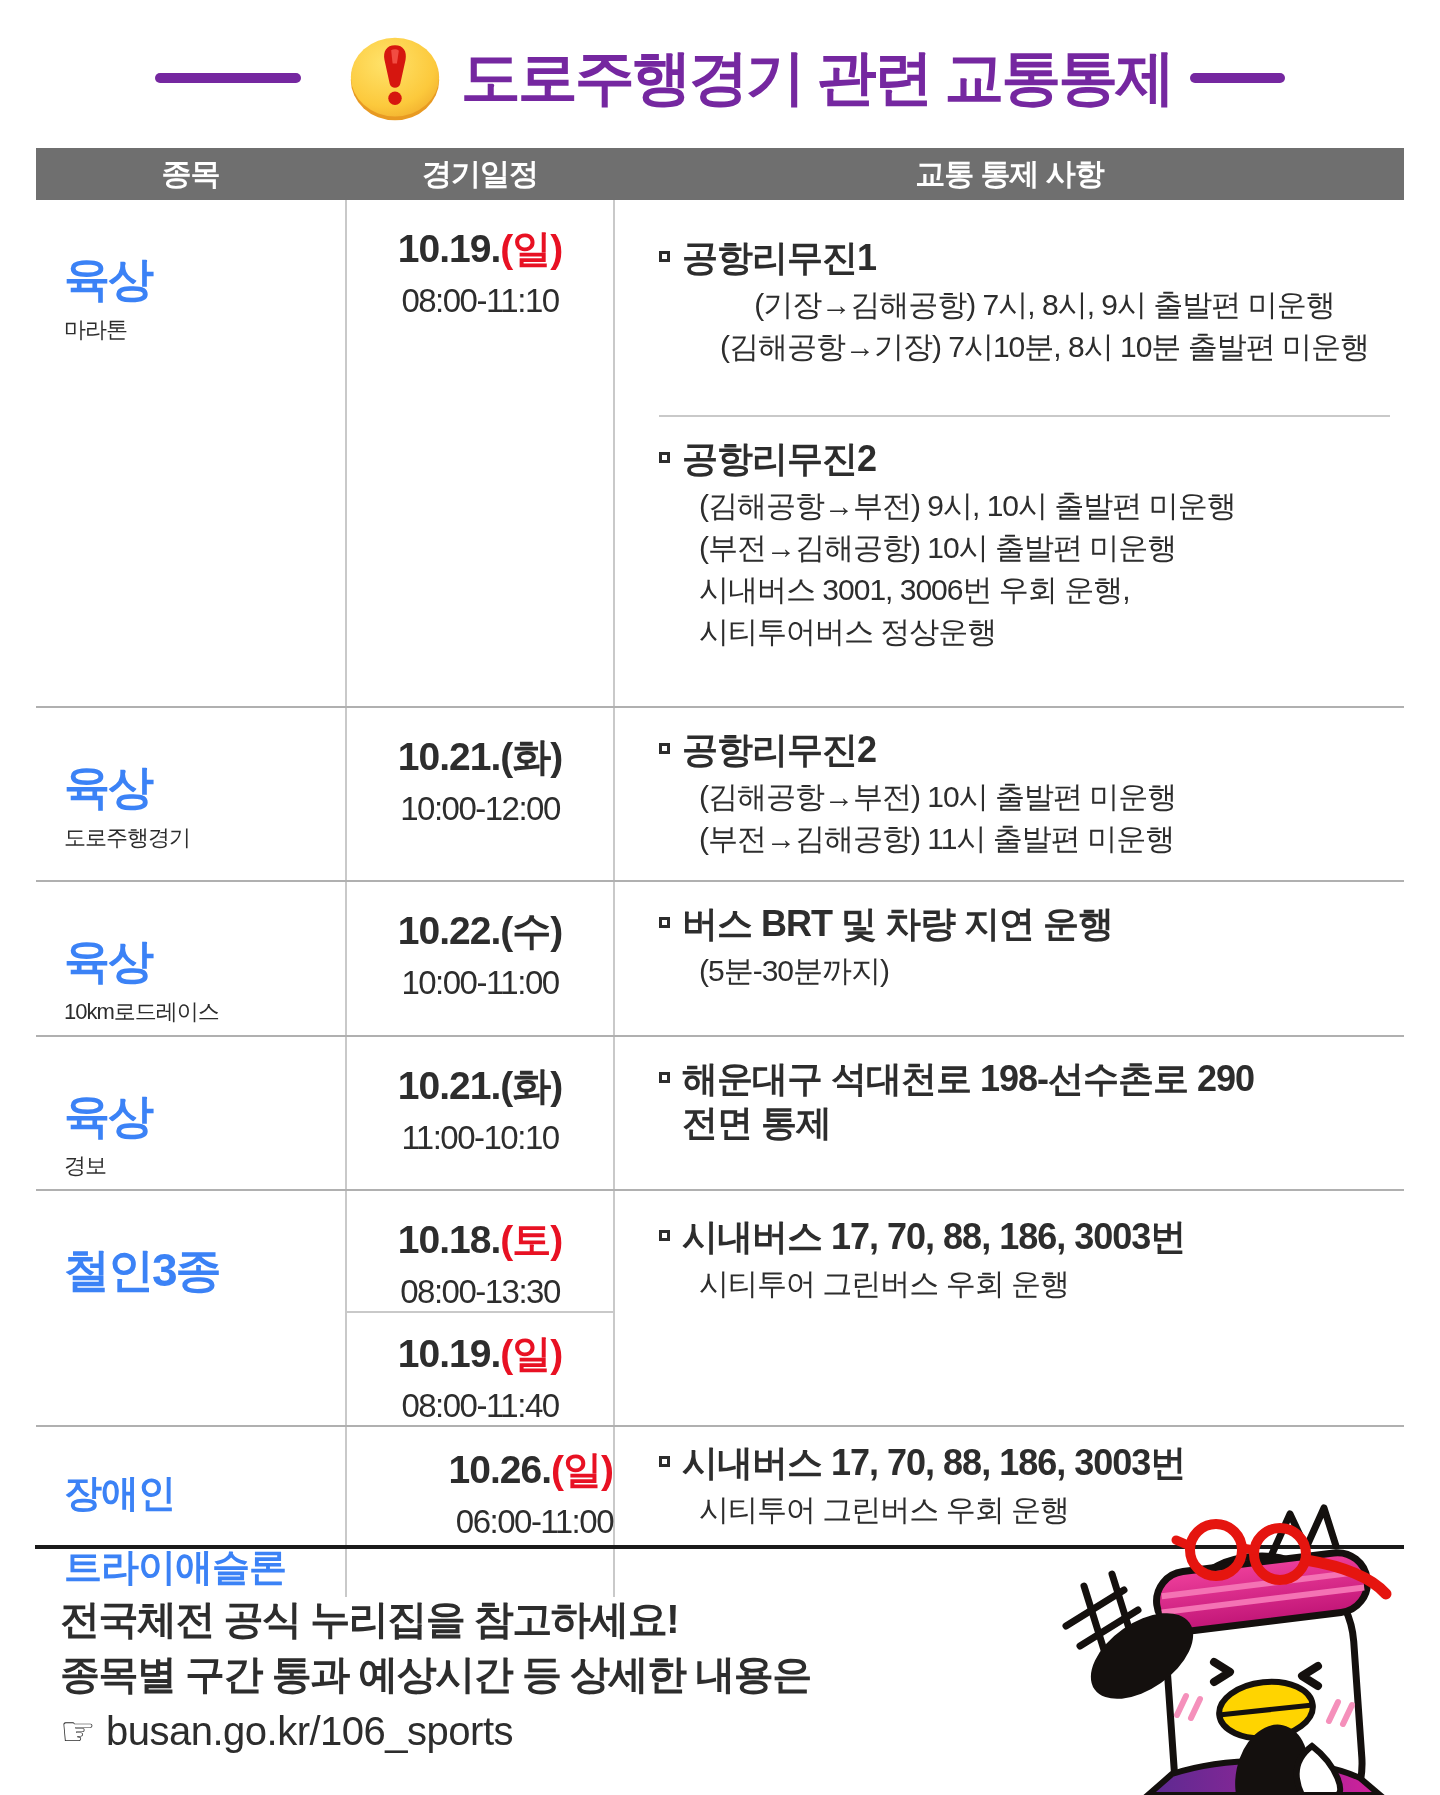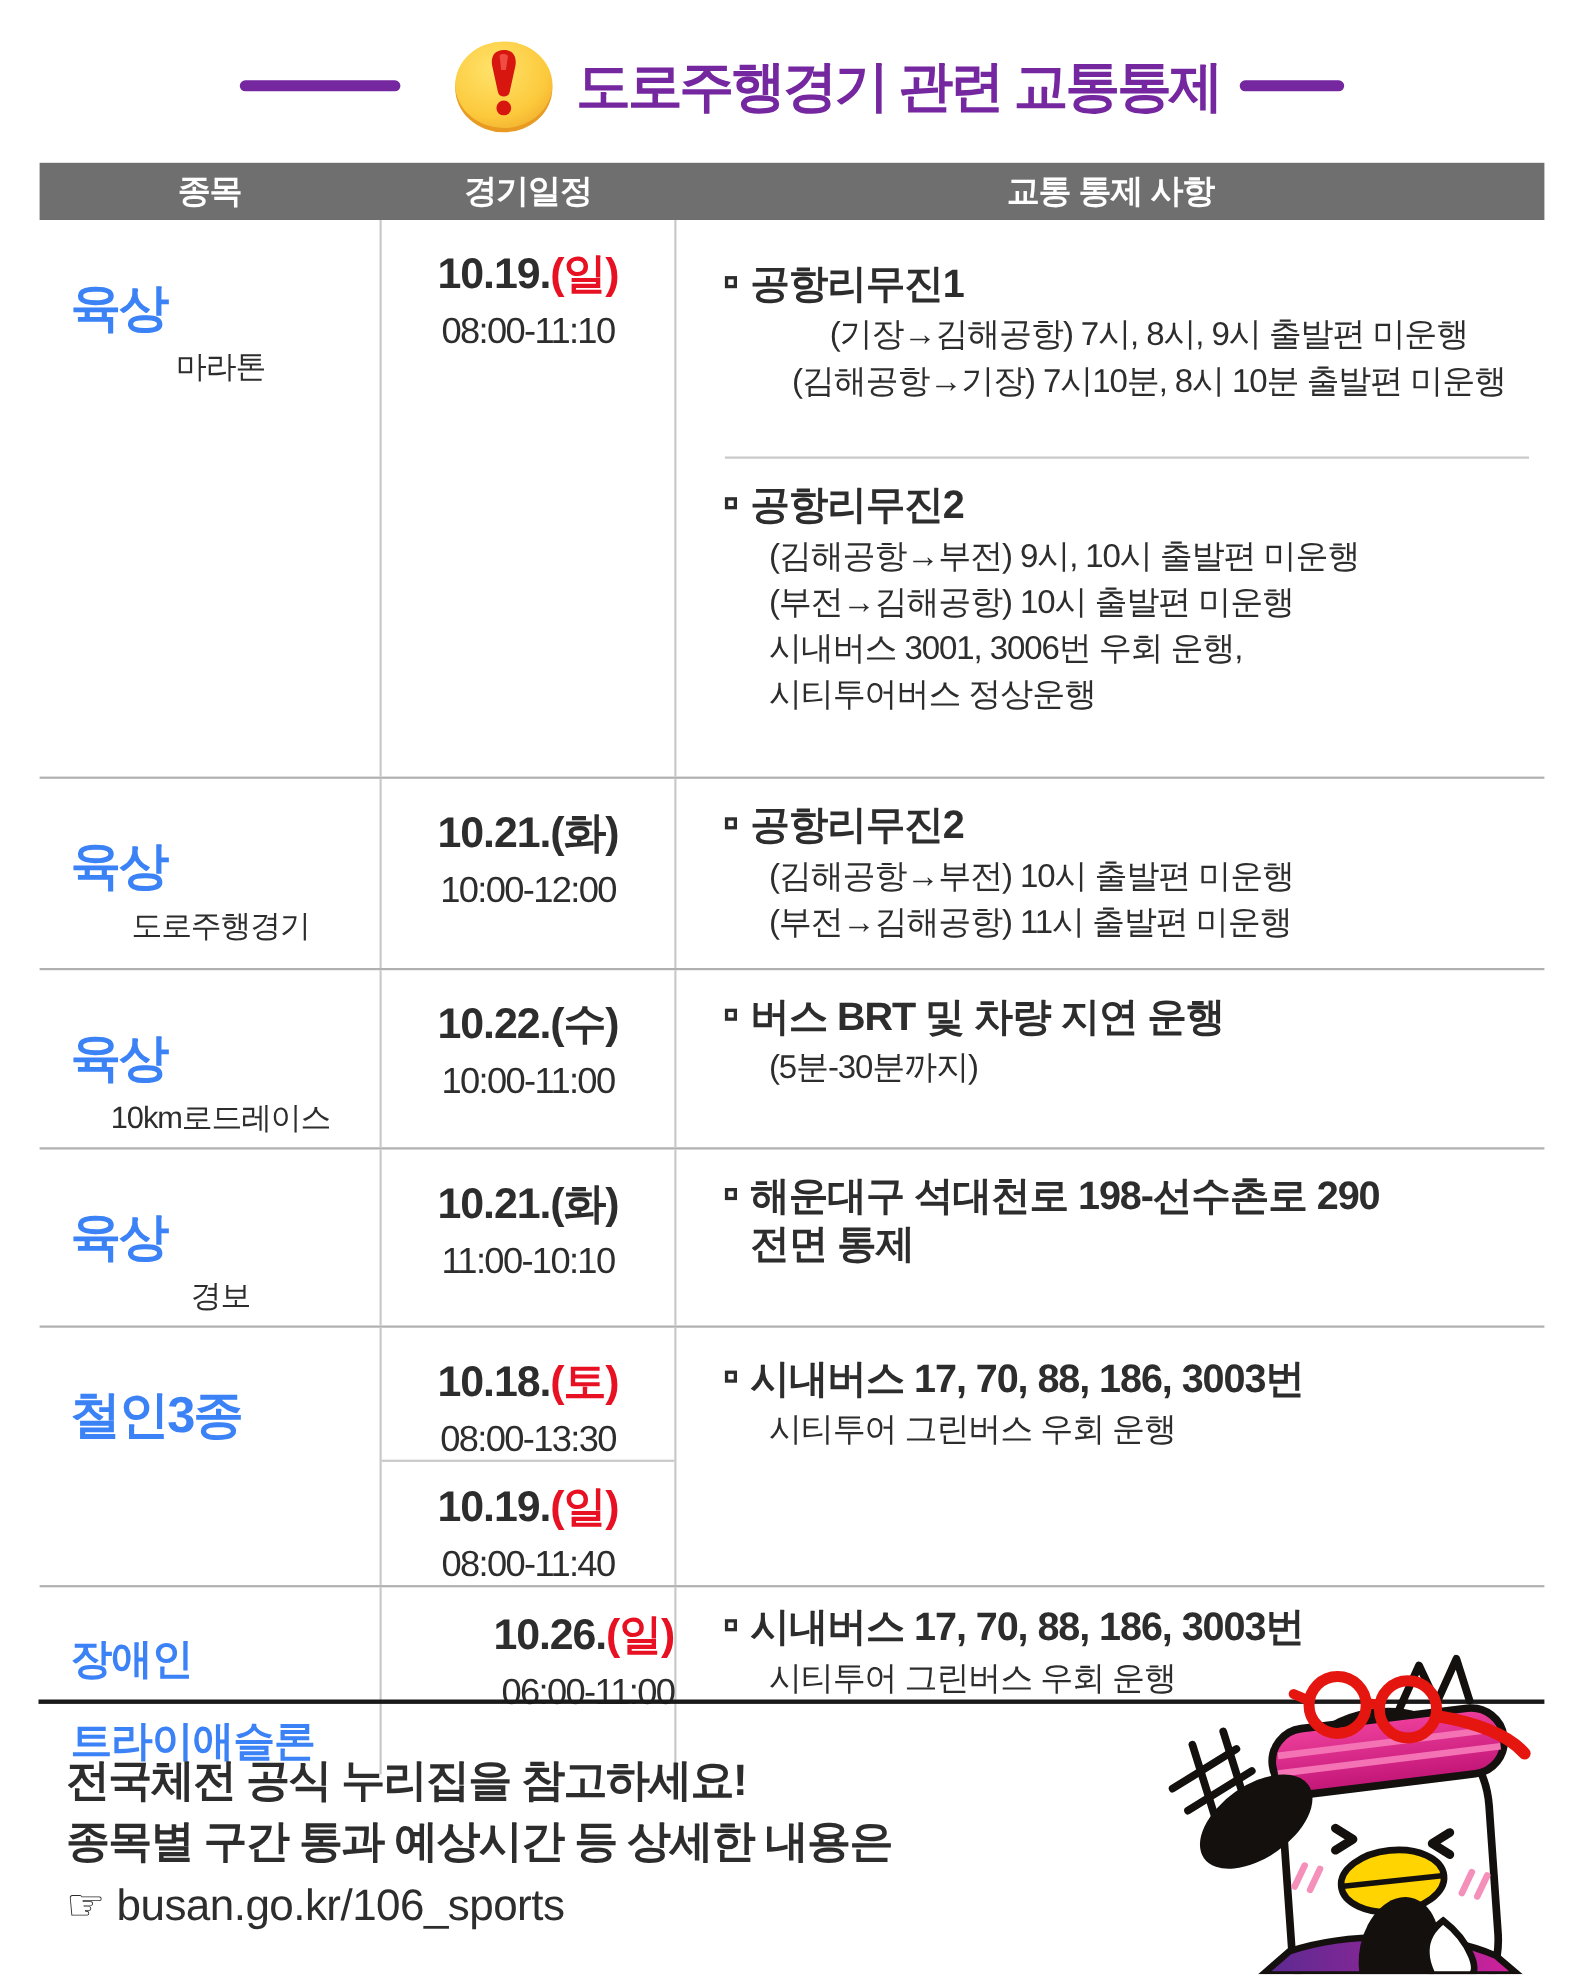--- a/index.html
+++ b/index.html
@@ -6,37 +6,37 @@
   html,body { background:#ffffff; }
   body { font-family:"Liberation Sans", sans-serif; color:#2d2d2d; }
   .poster { position:relative; width:1440px; height:1795px; background:#ffffff; overflow:hidden; margin:0 auto; }
 
   
   .title-bar { position:absolute; top:28px; left:0; width:1440px; height:100px;
     display:flex; align-items:center; justify-content:center; gap:18px; }
   .dash { height:10px; background:#7527a0; border-radius:6px; }
   .dash.left { width:146px; margin-right:28px; }
   .dash.right { width:95px; }
-  .page-title { font-size:50px; font-weight:900; color:#7527a0; letter-spacing:-3px; white-space:nowrap; }
+  .page-title { font-size:60px; font-weight:900; color:#7527a0; letter-spacing:-3px; white-space:nowrap; }
   .warn-icon { width:96px; height:88px; flex:none; }
 
   
   .traffic-table { position:absolute; left:36px; top:148px; width:1368px; }
   .thead { display:grid; grid-template-columns:309px 270px 789px; background:#6f6f6f; height:52px; align-items:center; }
   .th { color:#ffffff; font-size:30px; font-weight:800; text-align:center; letter-spacing:-1px; }
   .trow { display:grid; grid-template-columns:309px 270px 789px; }
   .trow + .trow { border-top:2px solid #b0b0b0; }
 
   .c1 { padding:22px 8px 8px 28px; }
   .c2 { text-align:center; border-left:2px solid #c9c9c9; border-right:2px solid #c9c9c9; padding-top:22px; }
   .c3 { padding:0 14px 0 44px; }
 
   .event { font-size:46px; font-weight:700; color:#3b82f6; letter-spacing:-2px; line-height:1.1;margin-top:32px; }
   .event.small { font-size:38px; letter-spacing:-1px; }
-  .event-sub { font-size:28px; font-weight:500; color:#2d2d2d; letter-spacing:-1px; margin-top:10px;text-align:center; }
+  .event-sub { font-size:22px; font-weight:500; color:#2d2d2d; letter-spacing:-1px; margin-top:10px; }
 
   .date { font-size:39px; font-weight:800; letter-spacing:-1px; color:#2d2d2d; white-space:nowrap; }
   .day-red { color:#e81123; }
   .day-dark { color:#2d2d2d; }
   .time { font-size:33px; font-weight:500; letter-spacing:-1.5px; color:#2d2d2d; margin-top:6px; }
 
   .ctrl-block { padding-top:20px; }
   .blockA { min-height:215px; padding-top:36px;text-align:center; }
   .blockB { min-height:291px; padding-top:20px; border-top:2px solid #c9c9c9; }
   .ctrl-head { display:flex; align-items:flex-start; font-size:36px; font-weight:900; letter-spacing:-1px; line-height:1.22; color:#2d2d2d; }

